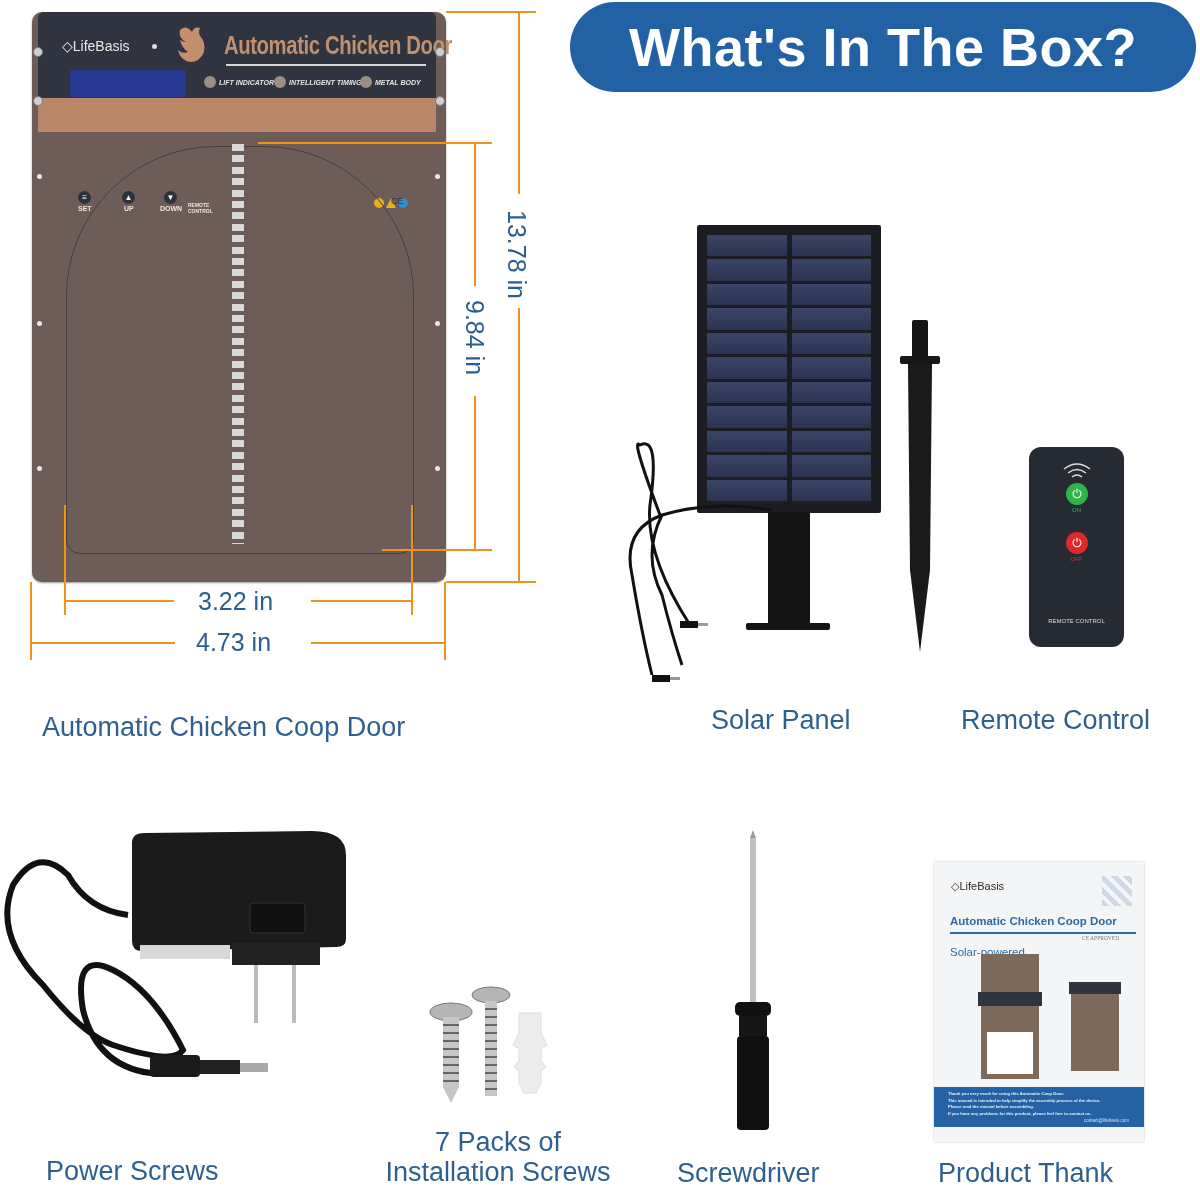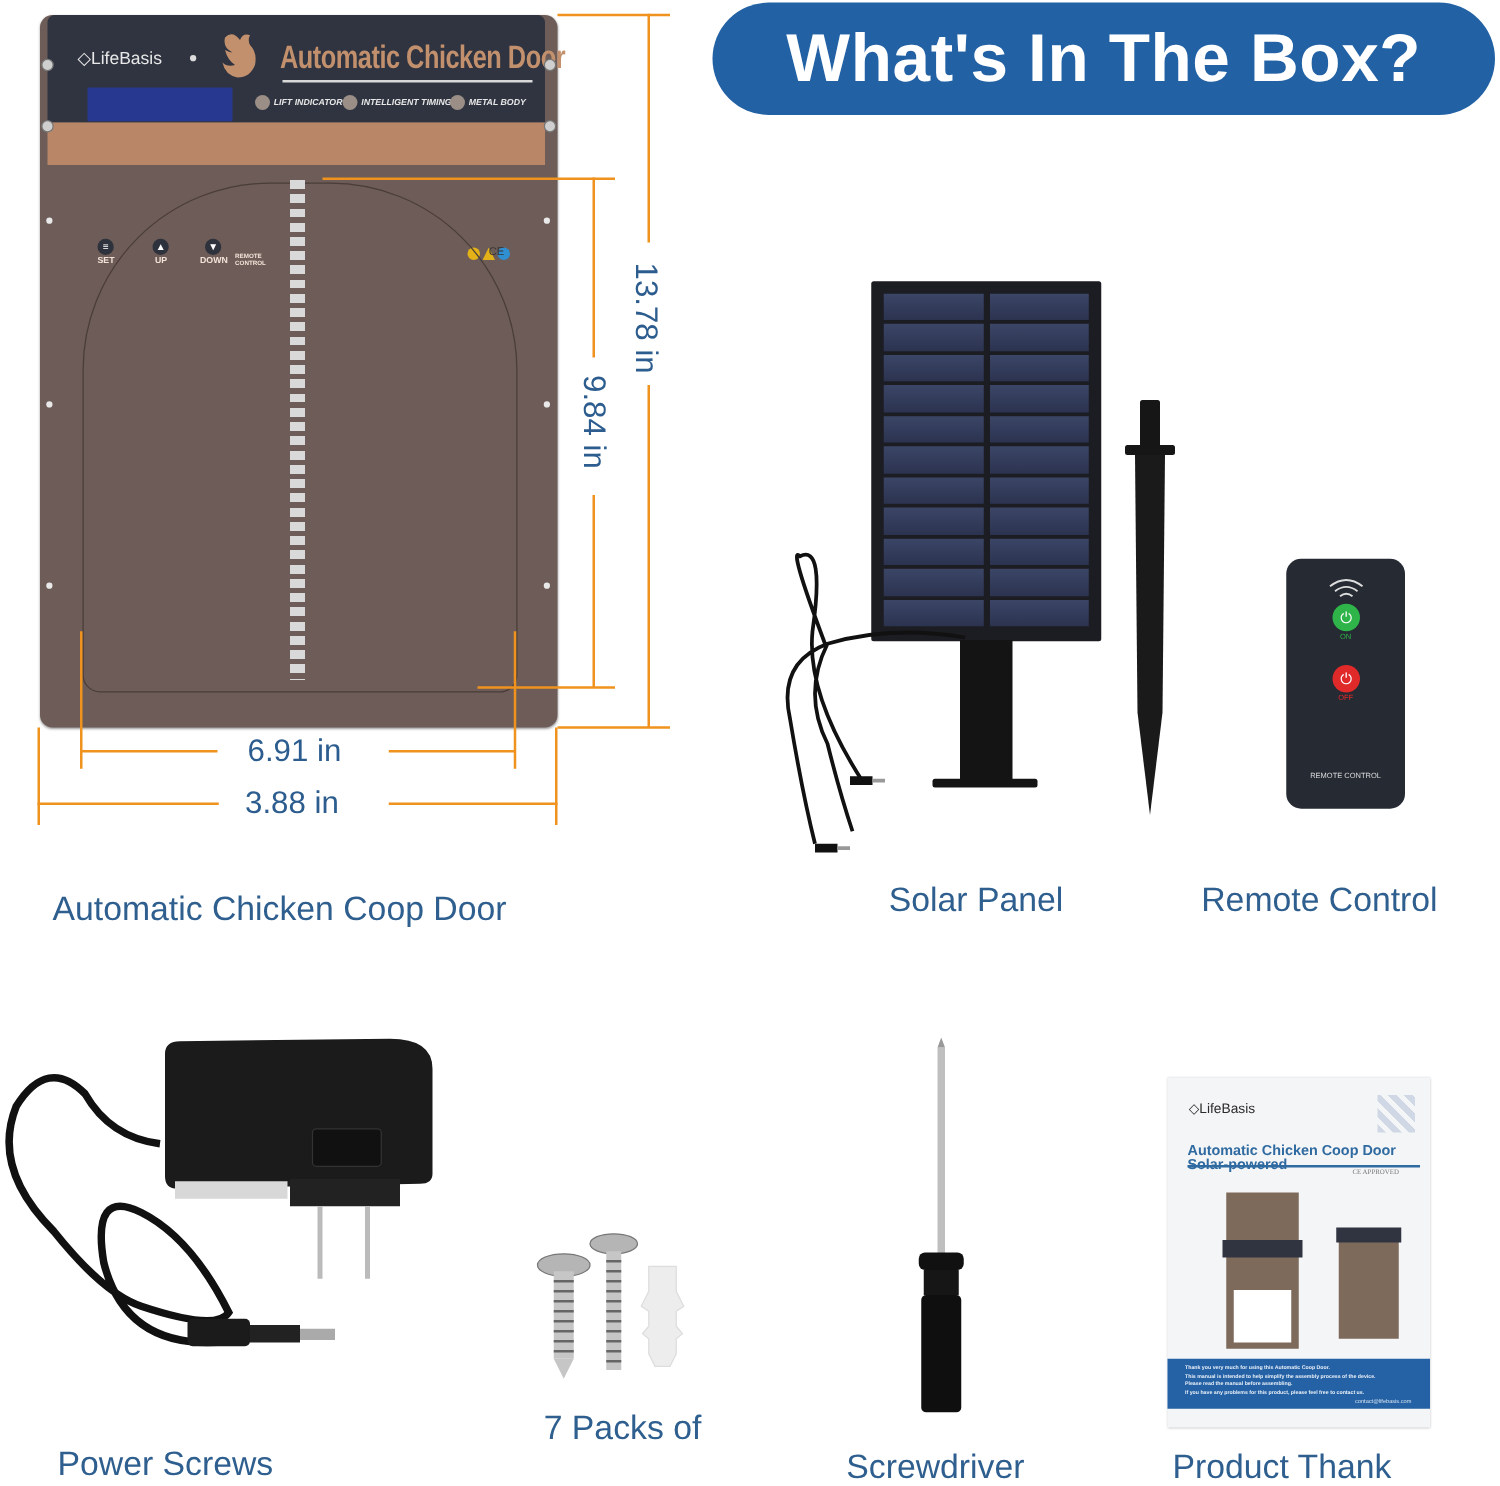--- a/index.html
+++ b/index.html
@@ -41,21 +41,21 @@
   .stake { position:absolute; left:900px; top:320px; width:40px; height:332px; }
   .remote { position:absolute; left:1029px; top:447px; width:95px; height:200px; background:#252a33; border-radius:12px; }
   .rbtn { position:absolute; left:37px; width:22px; height:22px; border-radius:50%; color:#fff; font-size:12px; display:flex; align-items:center; justify-content:center; }
   .rtxt { position:absolute; width:95px; text-align:center; font-size:6px; }
 
   
   .manual { position:absolute; left:934px; top:862px; width:210px; height:280px; background:#f4f5f7; box-shadow:0 0 2px rgba(0,0,0,.25); }
   .man-brand { position:absolute; left:17px; top:18px; font-size:11px; color:#2b2b2b; }
   .man-title { position:absolute; left:16px; top:53px; font-size:11.5px; color:#2f6aa0; font-weight:bold; white-space:nowrap; }
   .man-line { position:absolute; left:16px; top:70px; width:186px; height:1.5px; background:#2f6aa0; }
-  .man-sub { position:absolute; left:16px; top:64px; font-size:11.5px; color:#2f6aa0; font-weight:bold; }
+  .man-sub { position:absolute; left:16px; top:84px; font-size:11.5px; color:#2f6aa0; font-weight:normal; }
   .man-ce { position:absolute; left:148px; top:73px; font-size:5.5px; color:#777; font-family:"Liberation Serif", serif; }
   .man-door1 { position:absolute; left:47px; top:92px; width:58px; height:125px; background:#7e6a5b; }
   .man-door2 { position:absolute; left:137px; top:124px; width:48px; height:85px; background:#7e6a5b; }
   .man-foot { position:absolute; left:0; top:225px; width:210px; height:40px; background:#2561a5; }
   .man-foot-text { position:absolute; left:14px; top:4px; color:#e9f0f8; font-size:4.2px; line-height:6.6px; font-weight:bold; white-space:nowrap; }
 </style>
 </head>
 <body>
 
 <div class="title-pill">
@@ -127,27 +127,27 @@
 <div class="orange" style="left:258px;top:142px;width:234px;height:2px"></div>
 <div class="orange" style="left:474px;top:142px;width:2px;height:144px"></div>
 <div class="orange" style="left:474px;top:396px;width:2px;height:154px"></div>
 <div class="orange" style="left:382px;top:549px;width:110px;height:2px"></div>
 <div class="dim-text" style="left:489px;top:300px;transform:rotate(90deg);transform-origin:left top">9.84 in</div>
 
 <div class="orange" style="left:64px;top:505px;width:2px;height:110px"></div>
 <div class="orange" style="left:411px;top:505px;width:2px;height:110px"></div>
 <div class="orange" style="left:64px;top:600px;width:110px;height:2px"></div>
 <div class="orange" style="left:311px;top:600px;width:101px;height:2px"></div>
-<div class="dim-text" style="left:198px;top:587px">6.91 in</div>
+<div class="dim-text" style="left:198px;top:587px">3.22 in</div>
 
 <div class="orange" style="left:30px;top:582px;width:2px;height:78px"></div>
 <div class="orange" style="left:444px;top:582px;width:2px;height:78px"></div>
 <div class="orange" style="left:30px;top:642px;width:145px;height:2px"></div>
 <div class="orange" style="left:311px;top:642px;width:135px;height:2px"></div>
-<div class="dim-text" style="left:196px;top:628px">3.88 in</div>
+<div class="dim-text" style="left:196px;top:628px">4.73 in</div>
 
 <div class="caption" style="left:42px;top:712px">Automatic Chicken Coop Door</div>
 
 <div class="panel">
   <div class="cells">
     <div class="cell"></div>
       <div class="cell"></div>
       <div class="cell"></div>
       <div class="cell"></div>
     <div class="cell"></div>
@@ -221,21 +221,21 @@
   <ellipse cx="26" cy="27" rx="21" ry="9" fill="#b5b5b5" stroke="#777"></ellipse>
   <rect x="18" y="32" width="16" height="70" fill="#c6c6c6"></rect>
   <path d="M18 40 h16 M18 48 h16 M18 56 h16 M18 64 h16 M18 72 h16 M18 80 h16 M18 88 h16 M18 96 h16" stroke="#666" stroke-width="2"></path>
   <polygon points="18,102 34,102 26,118" fill="#c6c6c6"></polygon>
   <ellipse cx="66" cy="10" rx="19" ry="8" fill="#b5b5b5" stroke="#777"></ellipse>
   <rect x="60" y="16" width="12" height="95" fill="#c6c6c6"></rect>
   <path d="M60 24 h12 M60 32 h12 M60 40 h12 M60 48 h12 M60 56 h12 M60 64 h12 M60 72 h12 M60 80 h12 M60 88 h12 M60 96 h12 M60 104 h12" stroke="#666" stroke-width="2"></path>
   <path d="M94 28 h22 v20 l6 12 -6 4 v12 l5 6 -5 4 v12 l-5 10 h-12 l-5 -10 v-12 l-5 -4 5 -6 v-12 l-6 -4 6 -12z" fill="#ededed" stroke="#ddd"></path>
 </svg>
 <div class="caption" style="left:375px;top:1127px;width:246px">
-  <span>7 Packs of</span><br>
+  <span>7 Packs of</span><br><span>Installation Screws</span>
 </div>
 
 <svg class="abs" style="left:725px;top:830px" width="60" height="300" viewBox="0 0 60 300">
   <rect x="25" y="8" width="6" height="168" fill="#bfbfbf"></rect>
   <polygon points="25,8 31,8 28,0" fill="#999"></polygon>
   <rect x="10" y="172" width="36" height="14" rx="5" fill="#111"></rect>
   <rect x="14" y="186" width="28" height="20" fill="#161616"></rect>
   <rect x="12" y="206" width="32" height="94" rx="4" fill="#0f0f0f"></rect>
 </svg>
 <div class="caption" style="left:677px;top:1158px">Screwdriver</div>

